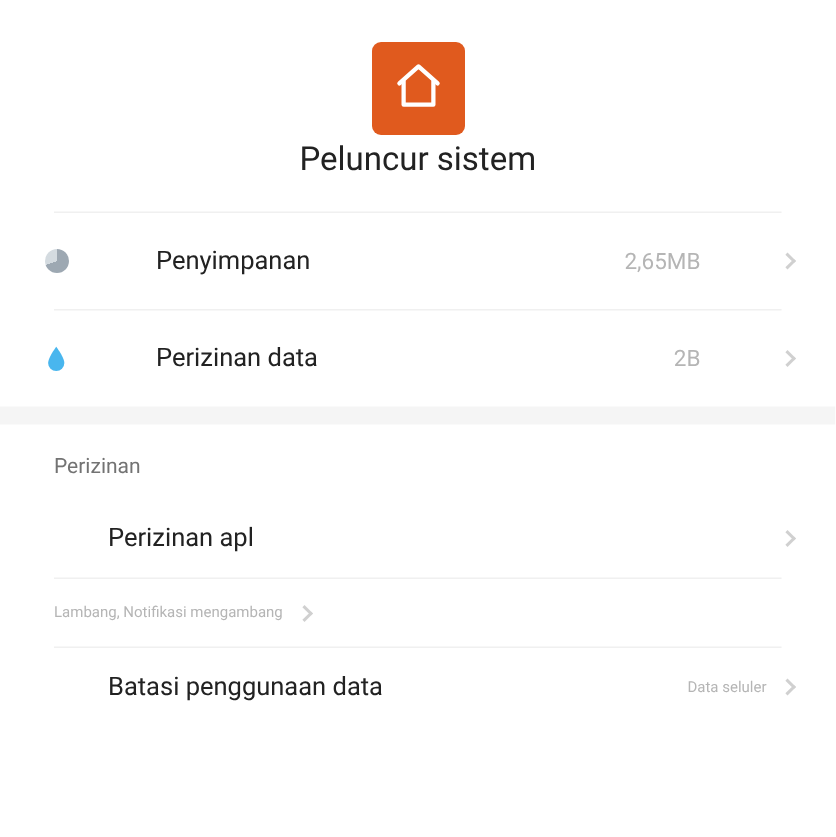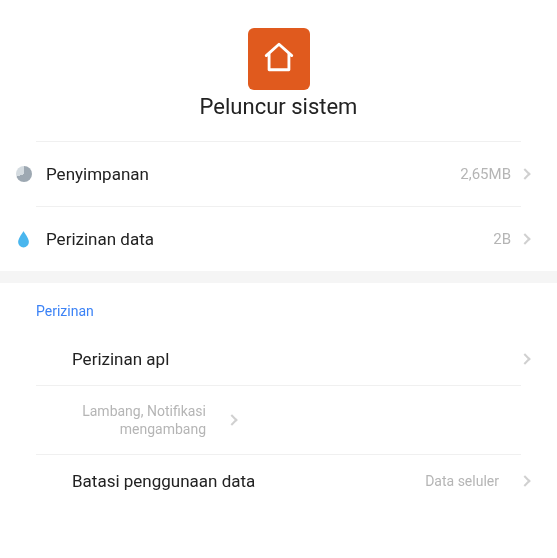--- a/index.html
+++ b/index.html
@@ -35,22 +35,23 @@
       color: #b5b5b5;
     }
     .divider-thin {
       height: 1px;
       background: #f0f0f0;
       margin: 0 36px;
     }
     .row {
       display: flex;
       align-items: center;
-      padding: 22px 28px 22px 16px;
+      padding: 22px 28px 22px 30px;
       cursor: pointer;
+      gap: 44px;
     }
     .row .icon-slot {
       width: 30px;
       display: flex;
       align-items: center;
       justify-content: flex-start;
     }
     .row .label {
       flex: 1;
       font-size: 17px;
@@ -70,21 +71,21 @@
       border-right: 2px solid #d0d0d0;
       transform: rotate(45deg);
     }
     .section-gap {
       height: 12px;
       background: #f5f5f5;
     }
     .section-header {
       padding: 20px 36px 14px 36px;
       font-size: 14px;
-      color: #3b82f6;
+      color: #737373;
     }
     .row2 {
       display: flex;
       align-items: center;
       padding: 16px 28px 16px 36px;
       cursor: pointer;
     }
     .row2 .main {
       flex: 1;
       min-width: 0;
@@ -95,23 +96,23 @@
       color: #222;
     }
     .row2 .sub {
       font-size: 13px;
       color: #b5b5b5;
       margin-top: 4px;
       line-height: 1.3;
       max-width: 330px;
     }
     .row2 .value {
-      font-size: 14px;
+      font-size: 10px;
       color: #b5b5b5;
-      margin-right: 22px;
+      margin-right: 10px;
       text-align: right;
       max-width: 170px;
       line-height: 1.3;
     }
     .row2 .chevron-wrap {
       display: flex;
       align-items: center;
     }
     .storage-pie {
       width: 16px;

